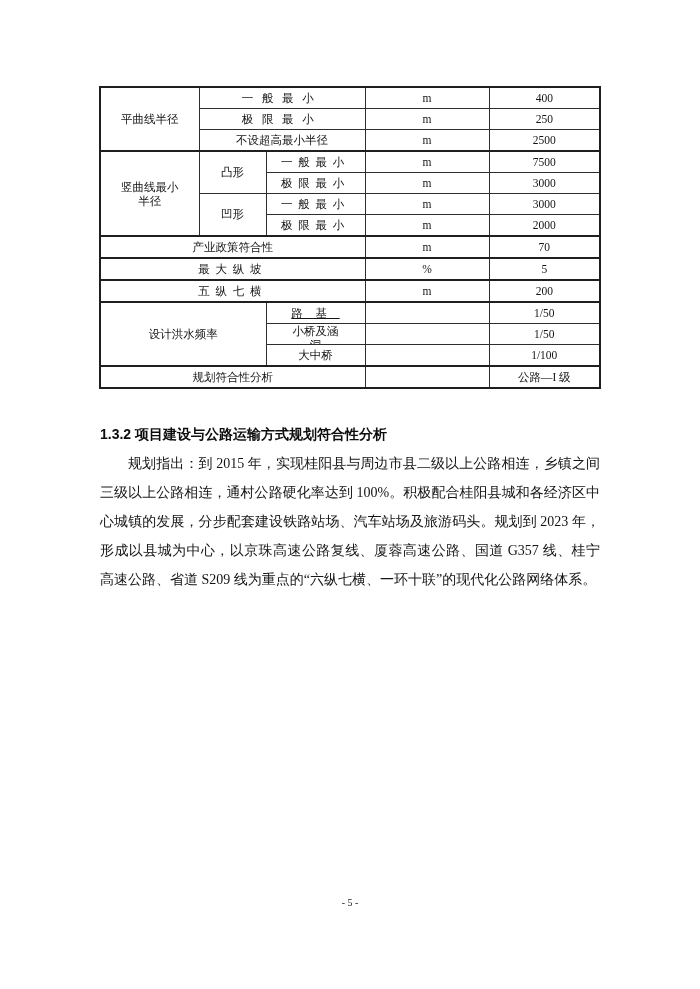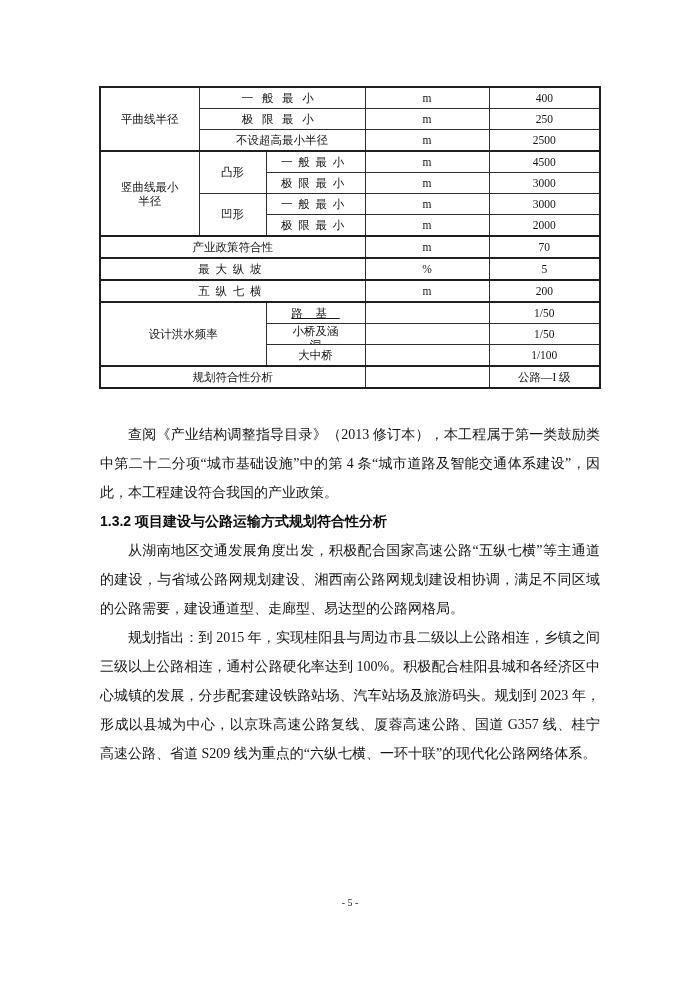--- a/index.html
+++ b/index.html
@@ -108,21 +108,21 @@
           <td>m</td>
           <td>2500</td>
         </tr>
 
         <tr class="gtop">
           <td rowspan="4" class="pre">竖曲线最小
 半径</td>
           <td rowspan="2">凸形</td>
           <td class="sp1">一般最小</td>
           <td>m</td>
-          <td>4500</td>
+          <td>7500</td>
         </tr>
         <tr>
           <td class="sp1">极限最小</td>
           <td>m</td>
           <td>3000</td>
         </tr>
         <tr>
           <td rowspan="2">凹形</td>
           <td class="sp1">一般最小</td>
           <td>m</td>
@@ -173,21 +173,19 @@
         <tr class="gtop">
           <td colspan="3">规划符合性分析</td>
           <td></td>
           <td>公路—I 级</td>
         </tr>
       </tbody>
     </table>
   </div>
 
   <div class="content">
-    <p>查阅《产业结构调整指导目录》（2013 修订本），本工程属于第一类鼓励类中第二十二分项“城市基础设施”中的第 4 条“城市道路及智能交通体系建设”，因此，本工程建设符合我国的产业政策。</p>
     <h3>1.3.2 项目建设与公路运输方式规划符合性分析</h3>
-    <p>从湖南地区交通发展角度出发，积极配合国家高速公路“五纵七横”等主通道的建设，与省域公路网规划建设、湘西南公路网规划建设相协调，满足不同区域的公路需要，建设通道型、走廊型、易达型的公路网格局。</p>
     <p>规划指出：到 2015 年，实现桂阳县与周边市县二级以上公路相连，乡镇之间三级以上公路相连，通村公路硬化率达到 100%。积极配合桂阳县城和各经济区中心城镇的发展，分步配套建设铁路站场、汽车站场及旅游码头。规划到 2023 年，形成以县城为中心，以京珠高速公路复线、厦蓉高速公路、国道 G357 线、桂宁高速公路、省道 S209 线为重点的“六纵七横、一环十联”的现代化公路网络体系。</p>
   </div>
 
   <div class="footer">- 5 -</div>
 
 </div>
 
 </body></html>

